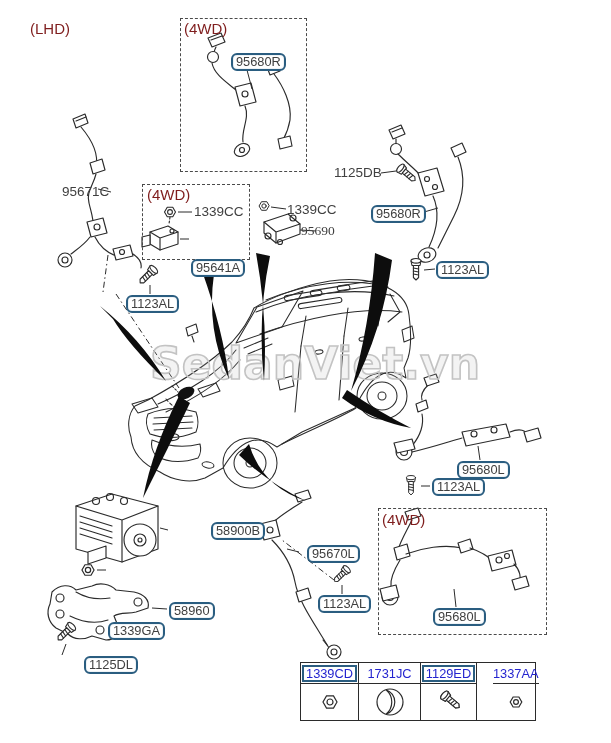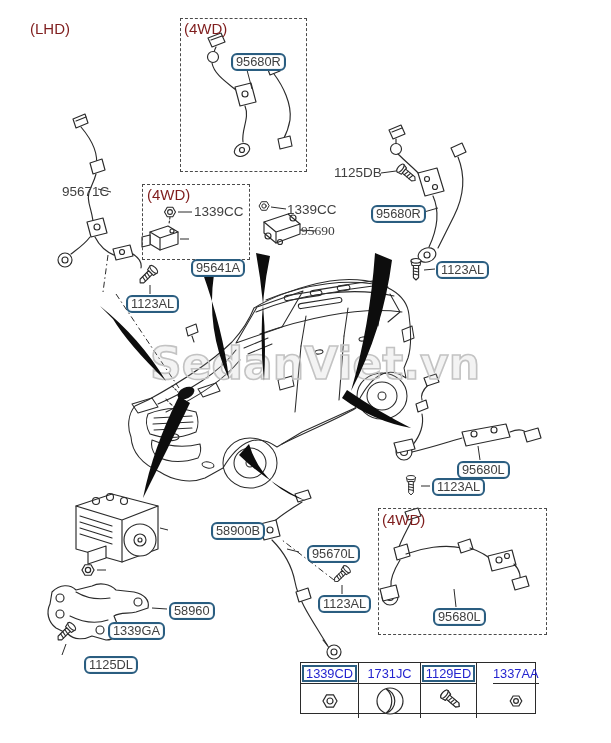--- a/index.html
+++ b/index.html
@@ -13,21 +13,21 @@
              white-space:nowrap; letter-spacing:0;border-radius:6px; }
   .callout.boxed { border:2px solid #2a5d80; background:#fff; padding:0 3px 1px 3px;
                    font-size:12.8px; line-height:13px; box-shadow: inset 0 0 0 1px #eef3f6; }
 
   .dashed-box { position:absolute; border:1.6px dashed #4a4a4a; box-sizing:border-box; }
 
   .watermark { position:absolute; left:150px; top:338px; font-size:44px; font-weight:bold;
                letter-spacing:0px; font-family:"DejaVu Sans", sans-serif;
                color:rgba(190,190,190,0.18); -webkit-text-stroke:1.6px #c3c3c3; }
 
-  .legend { position:absolute; left:300px; top:662px; width:236px; height:52px;
+  .legend { position:absolute; left:300px; top:662px; width:236px; height:59px;
             border:1.6px solid #2b2b2b; box-sizing:border-box;
             display:grid; grid-template-columns:58px 62px 56px 1fr; grid-template-rows:21px 1fr; }
   .lcell { border-right:1px solid #2b2b2b; display:flex; align-items:center; justify-content:center; }
   .lcell.last { border-right:none;margin-left:16px; }
   .lcell.head { border-bottom:1px solid #2b2b2b; color:#2424cf; font-size:12.8px; }
   .hbox { border:2px solid #2a5d80; padding:0 2px; line-height:13px; background:#fff; }
 </style>
 </head>
 <body>
 

